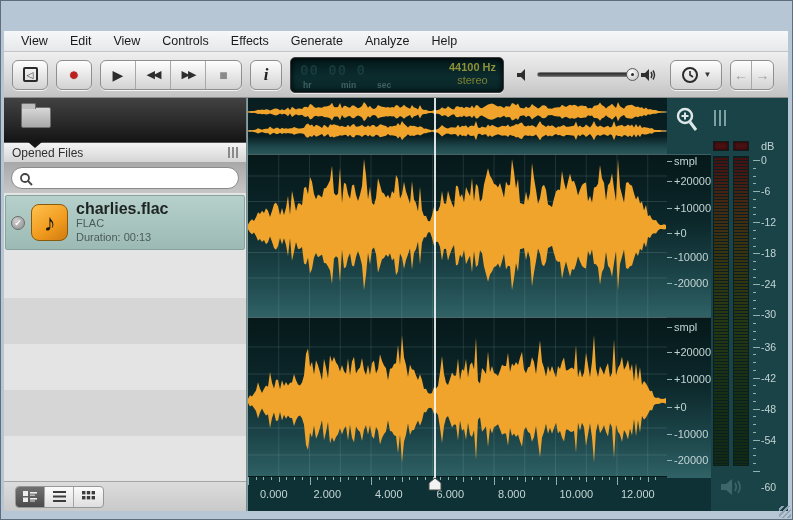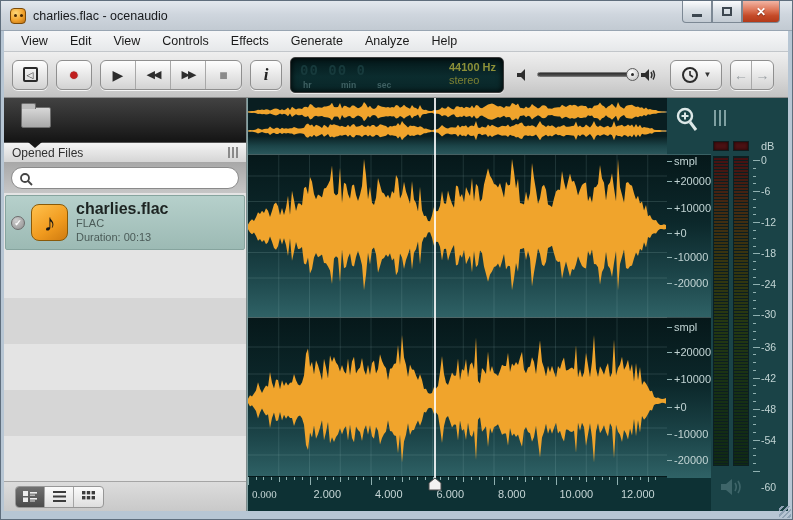--- a/index.html
+++ b/index.html
@@ -63,21 +63,21 @@
   
   .timedisp { position:relative; width:214px; height:36px; border-radius:5px; margin-right:12px;
     background:linear-gradient(#04181a,#0b2c2e 55%,#092628);
     border:1px solid #3c3c3c; box-shadow:inset 0 0 6px #000, 0 1px 0 rgba(255,255,255,.6); }
   .dimdigits { position:absolute; left:9px; top:4px; font-family:"DejaVu Sans Mono", monospace;
     font-weight:bold; font-size:14px; letter-spacing:1px; color:#173a3c; }
   .bigtime { position:absolute; left:92px; top:1px; font-family:"DejaVu Sans Mono", monospace;
     font-weight:bold; font-size:27px; color:#f4ab17; text-shadow:0 0 4px rgba(244,171,23,.45); }
   .hms { position:absolute; bottom:2px; font-size:8.5px; color:#3f6163; font-weight:bold; }
   .hms.hr { left:12px; } .hms.min { left:50px; } .hms.sec { left:86px; }
-  .rateblock { position:absolute; right:7px; top:3px; text-align:left; line-height:13px; }
+  .rateblock { position:absolute; right:7px; top:3px; text-align:center; line-height:13px; }
   .rate { font-size:11px; color:#8c9038; font-weight:bold; }
   .chans { font-size:11px; color:#7d8132; }
 
   
   .volume { display:flex; align-items:center; margin-right:12px; }
   .spk { width:17px; height:16px; }
   .vol-track { position:relative; width:100px; height:5px; background:linear-gradient(#2e2e2e,#555);
     border-radius:3px; margin:0 4px; border:1px solid #777; }
   .vol-knob { position:absolute; right:-3px; top:-5px; width:13px; height:13px; border-radius:50%;
     background:radial-gradient(circle at 40% 35%, #ffffff, #cfcfcf 70%, #9f9f9f);
@@ -193,35 +193,20 @@
   .mute { position:absolute; left:8px; top:378px; width:26px; height:22px; opacity:.55; }
 
   .resize-grip { position:absolute; right:1px; bottom:1px; width:12px; height:12px;
     background:repeating-linear-gradient(135deg, transparent 0 2px, #8fa3b5 2px 4px); }
 </style>
 </head>
 <body>
 
 <div class="win">
 
-  <div class="titlebar">
-    <span class="appicon"></span>
-    <span class="title-text">charlies.flac - ocenaudio</span>
-    <div class="winbtns">
-      <div class="wbtn first">
-          <span class="min-glyph"></span>
-        </div>
-      <div class="wbtn">
-          <span class="max-glyph"></span>
-        </div>
-      <div class="wbtn close">
-          <span>✕</span>
-        </div>
-    </div>
-  </div>
 
   <div class="menubar">
     <span class="menu-item">View</span>
     <span class="menu-item">Edit</span>
     <span class="menu-item">View</span>
     <span class="menu-item">Controls</span>
     <span class="menu-item">Effects</span>
     <span class="menu-item">Generate</span>
     <span class="menu-item">Analyze</span>
     <span class="menu-item">Help</span>
@@ -464,21 +449,21 @@
             <div class="tick" style="left: 338.3px; height: 5px;"></div>
             <div class="tick" style="left: 345.9px; height: 3px;"></div>
             <div class="tick" style="left: 353.6px; height: 3px;"></div>
             <div class="tick" style="left: 361.3px; height: 3px;"></div>
             <div class="tick" style="left: 369px; height: 8px;"></div>
             <div class="tick" style="left: 376.7px; height: 3px;"></div>
             <div class="tick" style="left: 384.4px; height: 3px;"></div>
             <div class="tick" style="left: 392.1px; height: 3px;"></div>
             <div class="tick" style="left: 399.8px; height: 5px;"></div>
             <div class="tick" style="left: 407.4px; height: 3px;"></div>
-            <div class="tlabel" style="left: 4px; font-family: Liberation Serif, serif;">0.000</div>
+            <div class="tlabel" style="left: 12px;">0.000</div>
             <div class="tlabel" style="left: 65.5px;">2.000</div>
             <div class="tlabel" style="left: 127px;">4.000</div>
             <div class="tlabel" style="left: 188.5px;">6.000</div>
             <div class="tlabel" style="left: 250px;">8.000</div>
             <div class="tlabel" style="left: 311.5px;">10.000</div>
             <div class="tlabel" style="left: 373px;">12.000</div>
           </div>
         <div class="playhead-line" style="left: 186px;"></div>
         <svg class="ph-marker" width="14" height="13" viewBox="0 0 14 13" style="left: 180px;">
           <polygon points="7,0 13,5 13,12 1,12 1,5" fill="#f2f2f2" stroke="#4a4a4a" stroke-width="1"></polygon>

